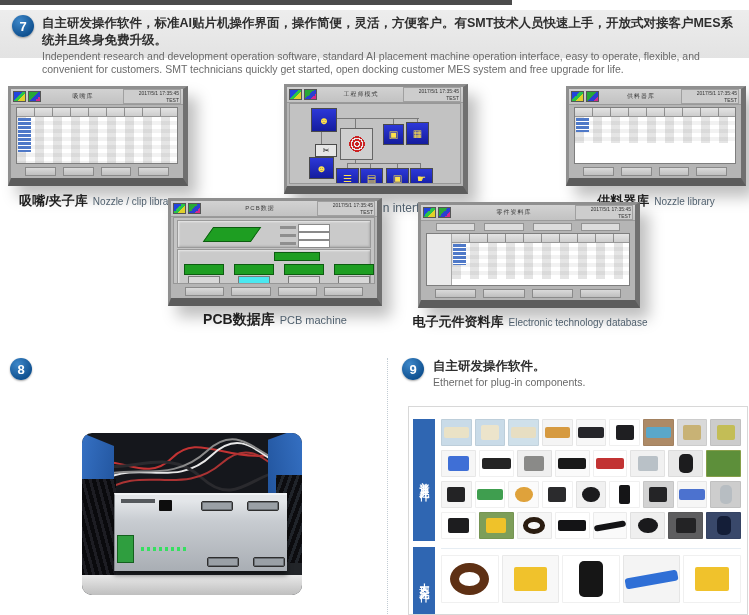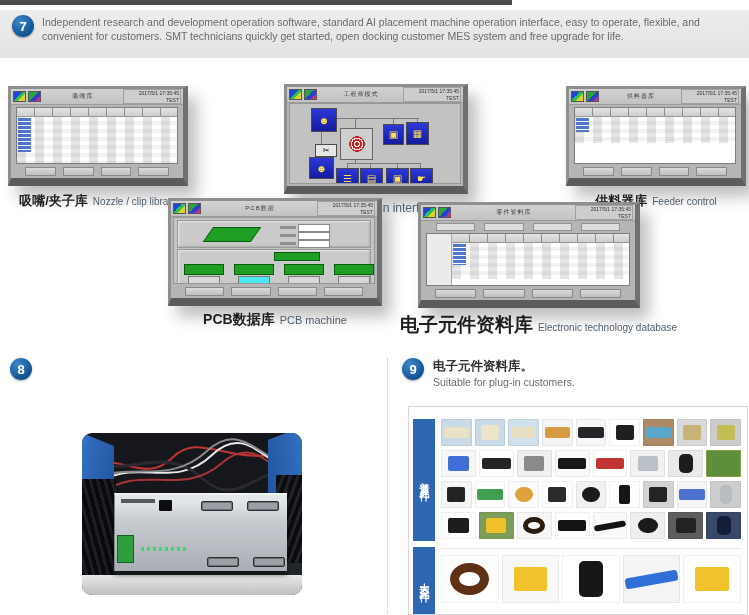--- a/index.html
+++ b/index.html
@@ -131,20 +131,21 @@
   .s-long{width:92%;height:22%;border-radius:3px;transform:rotate(-10deg);}
 </style>
 </head>
 <body>
 
 <div class="topbar"></div>
 
 <div class="sec7">
   <div class="numcircle">7</div>
   <div class="txt">
+    <div class="zh-line">自主研发操作软件，标准AI贴片机操作界面，操作简便，灵活，方便客户。有SMT技术人员快速上手，开放式对接客户MES系统并且终身免费升级。</div>
     <div class="en-line">Independent research and development operation software, standard AI placement machine operation interface, easy to operate, flexible, and convenient for customers. SMT technicians quickly get started, open docking customer MES system and free upgrade for life.</div>
   </div>
 </div>
 
 <div class="win" style="left:8px;top:86px;width:180px;height:100px">
   <div class="titlebar">
     <span class="appicon a1"></span>
     <span class="appicon a2"></span>
     <span class="wtitle">吸嘴库</span>
     <span class="wmeta">
@@ -224,21 +225,21 @@
     <div class="bluecol short"></div>
   </div>
   <div class="btnrow">
     <span class="wbtn"></span>
     <span class="wbtn"></span>
     <span class="wbtn"></span>
     <span class="wbtn"></span>
   </div>
 </div>
 <div class="caption" style="left:566px;top:191px;width:180px">
-  <span class="cap-zh">供料器库</span><span class="cap-en">Feeder control</span>
+  <span class="cap-zh">供料器库</span><span class="cap-en">Nozzle library</span>
 </div>
 
 <div class="win" style="left:168px;top:198px;width:214px;height:108px">
   <div class="titlebar">
     <span class="appicon a1"></span>
     <span class="appicon a2"></span>
     <span class="wtitle">PCB数据</span>
     <span class="wmeta">
       <span>2017/5/1 17:35:45</span>
       <span>TEST</span>
@@ -301,21 +302,21 @@
     <div class="bluecol" style="left:26px;height:42%"></div>
   </div>
   <div class="btnrow">
     <span class="wbtn"></span>
     <span class="wbtn"></span>
     <span class="wbtn"></span>
     <span class="wbtn"></span>
   </div>
 </div>
 <div class="caption" style="left:400px;top:312px;width:260px">
-  <span class="cap-zh" style="font-size:19px">电子元件资料库</span><span class="cap-en" style="font-size:10px">Electronic technology database</span>
+  <span class="cap-zh" style="font-size:13px">电子元件资料库</span><span class="cap-en" style="font-size:10px">Electronic technology database</span>
 </div>
 
 <div class="divider"></div>
 
 <div class="secblk" style="left:10px;top:358px;width:370px">
   <div class="numcircle">8</div>
   <div class="txt">
   </div>
 </div>
 
@@ -340,22 +341,22 @@
     <div class="dsub" style="left:92px;top:62px"></div>
     <div class="dsub" style="left:138px;top:62px"></div>
     <div class="gterm"></div>
     <div class="leds"></div>
   </div>
 </div>
 
 <div class="secblk" style="left:402px;top:358px;width:345px">
   <div class="numcircle">9</div>
   <div class="txt">
-    <div class="zh-line">电子元件资料库。</div>
-    <div class="en-line">Suitable for plug-in customers.</div>
+    <div class="zh-line">自主研发操作软件。</div>
+    <div class="en-line">Ethernet for plug-in components.</div>
   </div>
 </div>
 
 <div class="gridbox">
   <div class="cpside">
     <div class="sgroup sg1">普通元件</div>
     <div class="sgroup sg2">大型元件</div>
   </div>
   <div class="cpgrid">
       <div class="tile-row">

